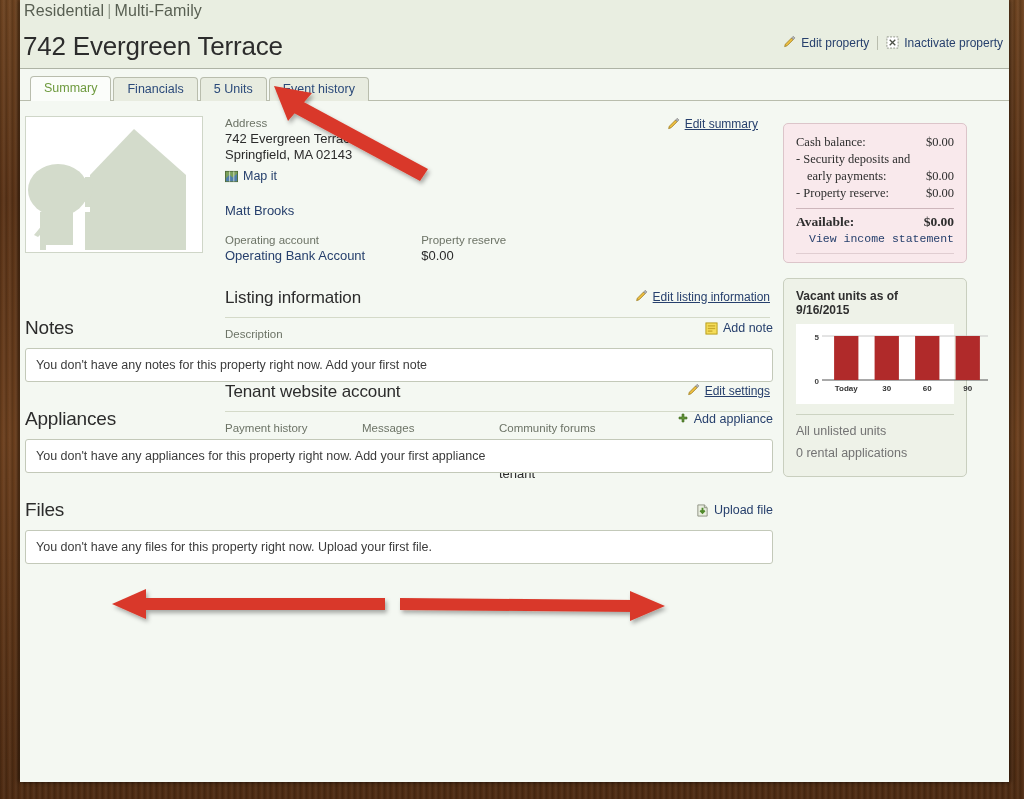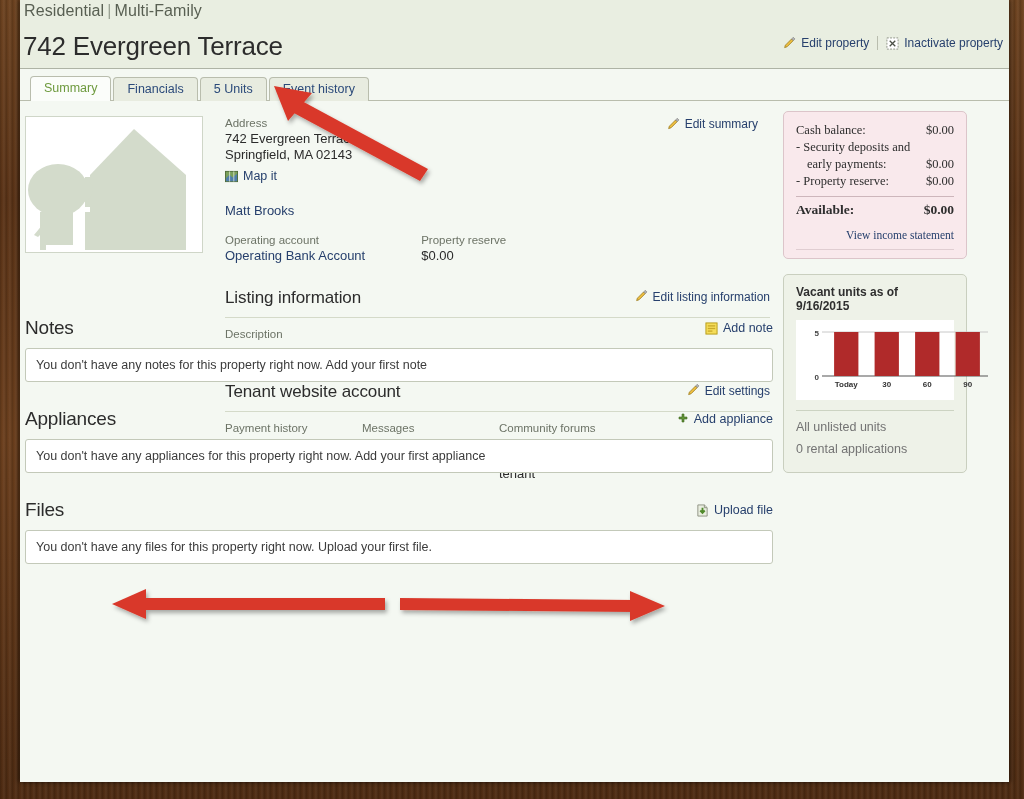--- a/index.html
+++ b/index.html
@@ -48,21 +48,21 @@
   }
   .header-actions {
     position: absolute; right: 6px; top: 36px;
     font-size: 12px; color: #2b4a7a;
     display: flex; align-items: center; gap: 8px;
   }
   .header-actions .vsep {
     width: 1px; height: 14px; background: #b9bdae;
   }
   .hlink {
-    display: inline-flex; align-items: center; gap: 5px;
+    display: inline-flex; gap: 5px;
     color: #27406d; cursor: pointer;
   }
 
   
   #tabs {
     position: relative;
     height: 22px;
     background: #f4f8f2;
     padding-top: 9px;
     border-bottom: 1px solid #b9bdad;
@@ -94,41 +94,41 @@
   
   #content {
     position: relative;
     background: #f4f8f2;
     height: 100%;
   }
   #main {
     position: absolute; left: 0; top: 0; width: 765px;
   }
   #side {
-    position: absolute; left: 763px; top: 10px; width: 184px;
+    position: absolute; left: 763px; top: 22px; width: 184px;
   }
 
   
   .summary-row { position: relative; padding: 16px 0 0 0; }
   .photo {
     position: absolute; left: 5px; top: 15px;
     width: 176px; height: 135px;
     background: #ffffff;
     border: 1px solid #cfd6c8;
   }
   .photo svg { display: block; }
 
   .sumcol { position: absolute; left: 205px; top: 16px; width: 545px; }
   .flabel { font-size: 11.5px; color: #6c7366; margin-bottom: 2px; }
   .fval   { font-size: 13px; color: #2b2b2b; line-height: 16px; }
   .flink  { font-size: 13px; color: #27406d; cursor: pointer; }
   .edit-right {
     position: absolute; right: 12px; top: 0px;
     font-size: 12px; color: #27406d;
-    display: inline-flex; align-items: center; gap: 5px; cursor: pointer;
+    display: inline-flex; align-items: center; gap: 5px; cursor: pointer; text-decoration: underline;
   }
   .mapit {
     display: inline-flex; align-items: center; gap: 5px;
     font-size: 12.5px; color: #27406d; margin-top: 6px; cursor: pointer;
   }
   .twocol { display: flex; gap: 56px; margin-top: 16px; }
 
   
   .subsection { position: relative; margin-top: 24px; }
   .subsection h2 {
@@ -178,22 +178,22 @@
   .cashrow {
     display: flex; justify-content: space-between; align-items: baseline;
     font-size: 12.5px; color: #2e2e2e; line-height: 17px;
   }
   .cashrow .lbl { padding-right: 6px; }
   .cash-indent { padding-left: 11px; }
   .cash-rule { height: 1px; background: #cdb6bb; margin: 6px 0 4px; }
   .cash-total { font-weight: bold; font-size: 13.5px; }
   .cash-link {
     text-align: right; font-size: 11.5px; color: #27406d;
-    font-family: Liberation Serif, serif;
-    margin-top: 11px; cursor: pointer;
+    font-family: Liberation Mono, monospace;
+    margin-top: 2px; cursor: pointer;
   }
   .cash-bottomrule { height: 1px; background: #e0cdd1; margin-top: 8px; }
 
   .panel-vacant { background: #eef2e8; border-color: #c9cfbf; }
   .panel-vacant .ptitle {
     font-size: 12px; font-weight: bold; color: #2f2f2f; margin-bottom: 7px;
   }
   .chartbox {
     background: #ffffff; padding: 6px 4px 2px;
     height: 72px; position: relative;

